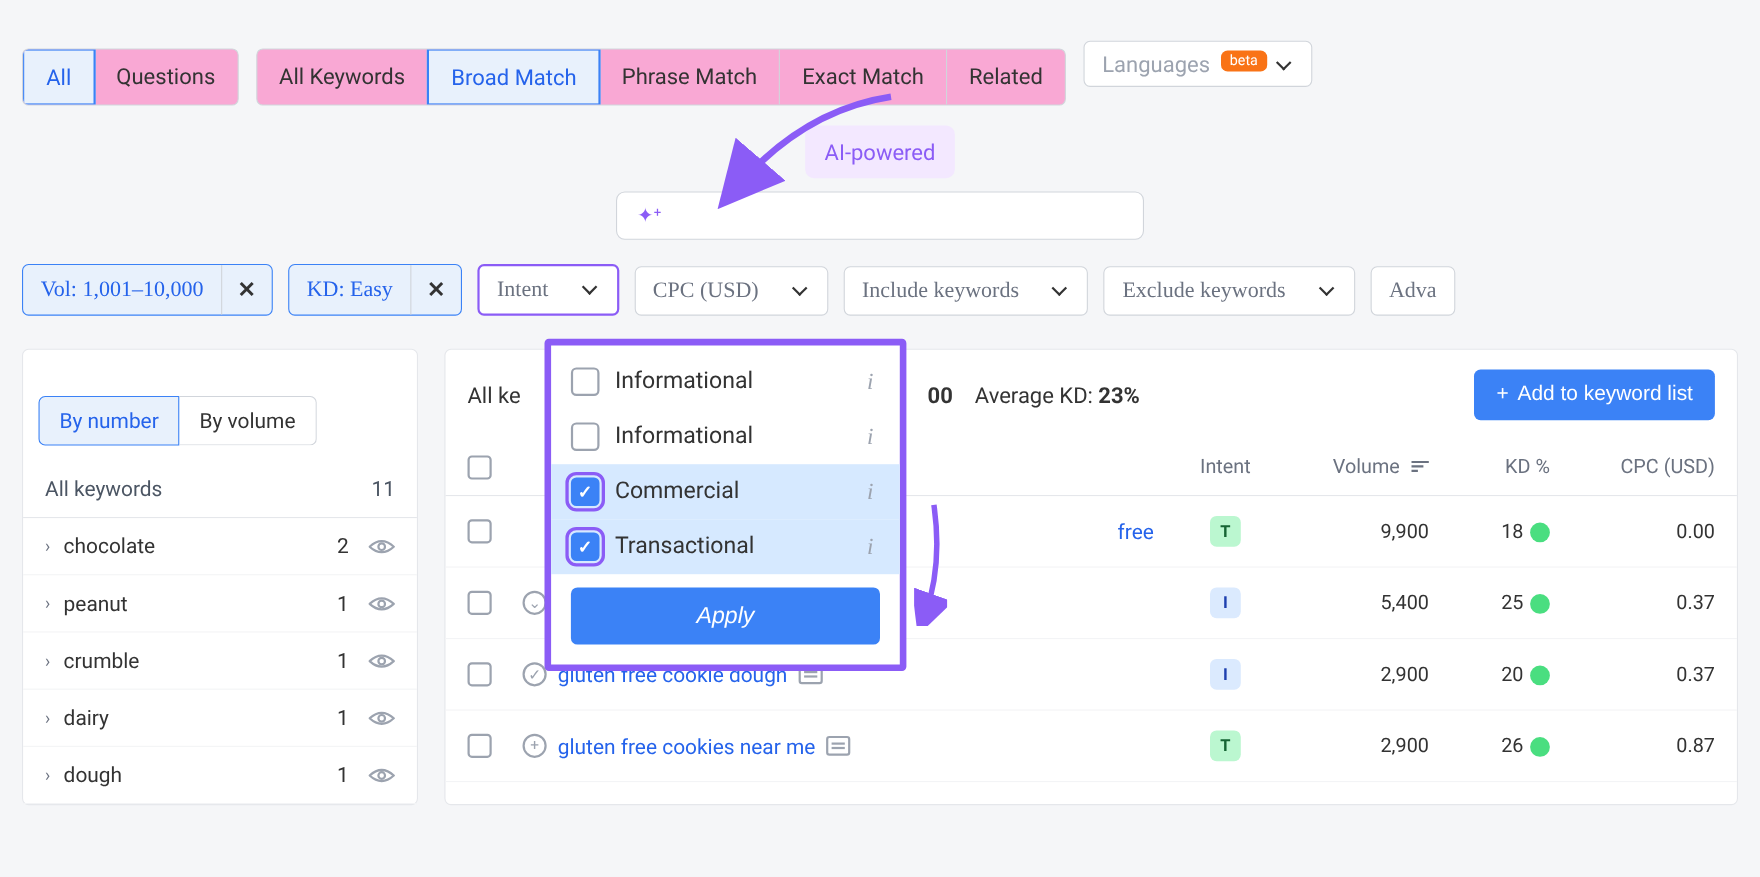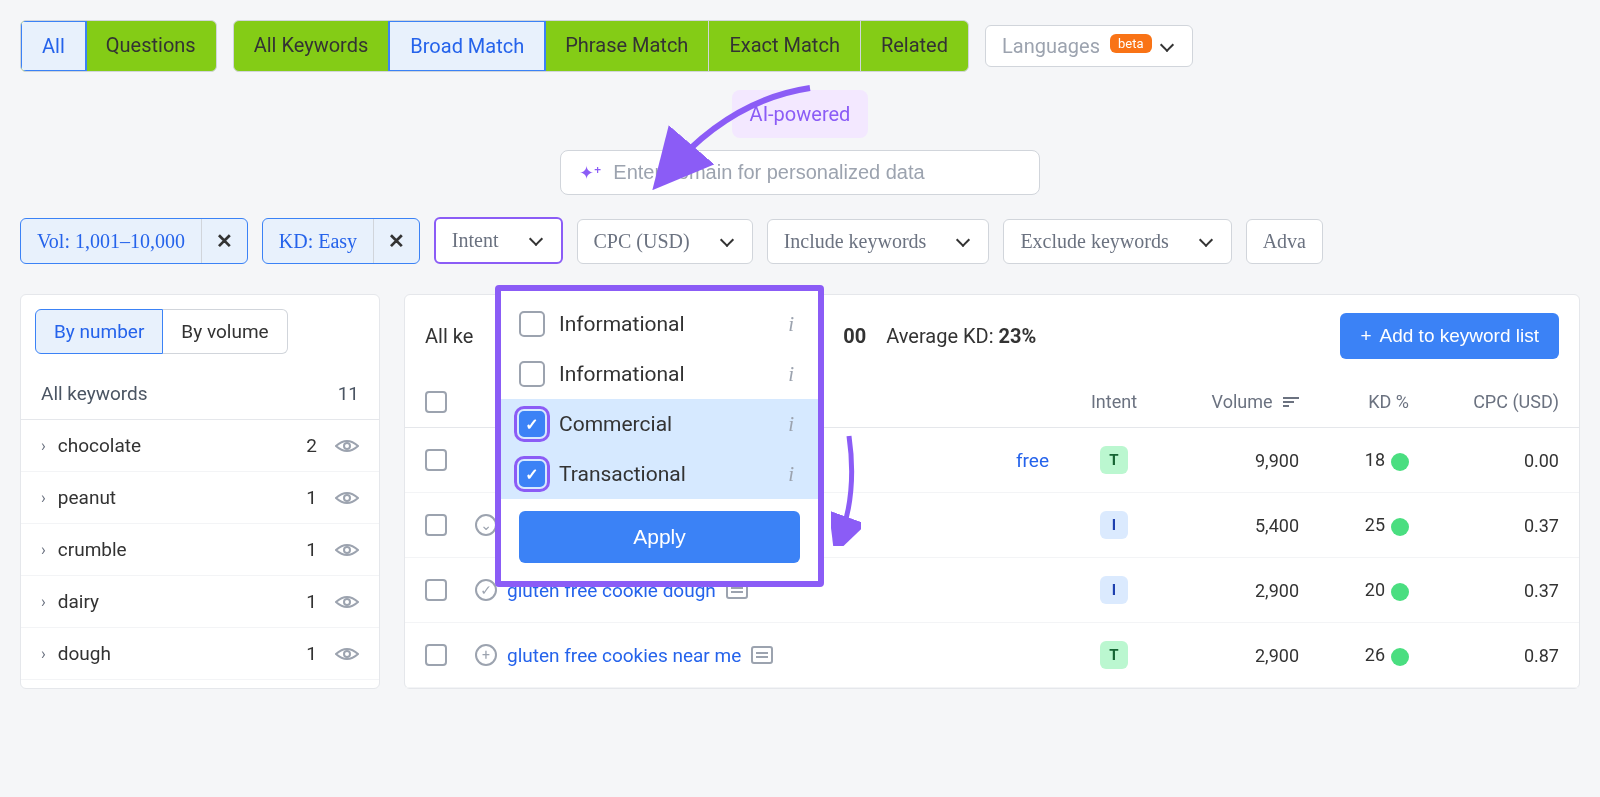--- a/index.html
+++ b/index.html
@@ -17,22 +17,23 @@
     .top-row {
       display: flex;
       gap: 16px;
       padding: 20px 20px 10px 20px;
       align-items: center;
     }
     .tab-group {
       display: flex;
       border: 1px solid #d1d5db;
       border-radius: 6px;
-      background: #84cc16;
+      background: #f9a8d4;
       overflow: hidden;
+      margin-top: 24px;
     }
     .tab {
       padding: 12px 20px;
       font-size: 20px;
       color: #333;
       border-right: 1px solid #d1d5db;
       cursor: pointer;
     }
     .tab:last-child {
       border-right: none;
@@ -169,20 +170,21 @@
     .sidebar-tabs {
       display: flex;
       padding: 14px;
       gap: 0;
     }
     .sidebar-tab {
       padding: 10px 18px;
       border: 1px solid #d1d5db;
       font-size: 19px;
       cursor: pointer;
+      margin-top: 28px;
     }
     .sidebar-tab:first-child {
       border-radius: 6px 0 0 6px;
     }
     .sidebar-tab:last-child {
       border-radius: 0 6px 6px 0;
       border-left: none;
     }
     .sidebar-tab.active {
       background: #e8f1fc;
@@ -435,20 +437,21 @@
       display: block;
       margin: 12px 18px 0 18px;
       background: #3b82f6;
       color: #fff;
       border: none;
       border-radius: 6px;
       padding: 14px;
       font-size: 21px;
       width: calc(100% - 36px);
       cursor: pointer;
+      font-style: italic;
     }
     
     .arrow1 {
       position: absolute;
       top: 80px;
       left: 650px;
       z-index: 40;
     }
     .arrow2 {
       position: absolute;
@@ -476,21 +479,20 @@
     <span>Languages</span>
     <span class="beta-badge">beta</span>
     <span class="chevron-down"></span>
   </div>
 </div>
 
 <div class="ai-row">
   <div class="ai-badge">AI-powered</div>
   <div class="domain-input-wrap">
     <span class="sparkle-icon">✦⁺</span>
-    <input type="text" placeholder="Enter domain for personalized data" style="">
   </div>
 </div>
 
 <svg class="arrow1" width="180" height="110">
   <defs>
     <marker id="ah1" markerWidth="10" markerHeight="10" refX="6" refY="5" orient="auto">
       <path d="M0,0 L10,5 L0,10 Z" fill="#8b5cf6"></path>
     </marker>
   </defs>
   <path d="M160,8 Q80,20 18,92" stroke="#8b5cf6" stroke-width="6" fill="none" marker-end="url(#ah1)"></path>

